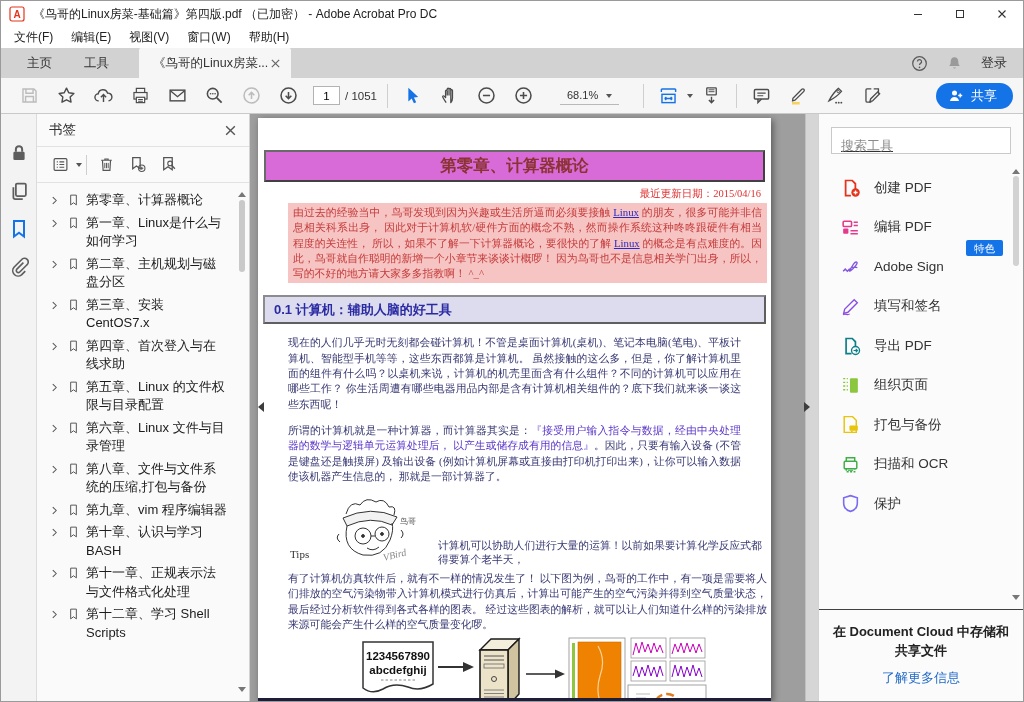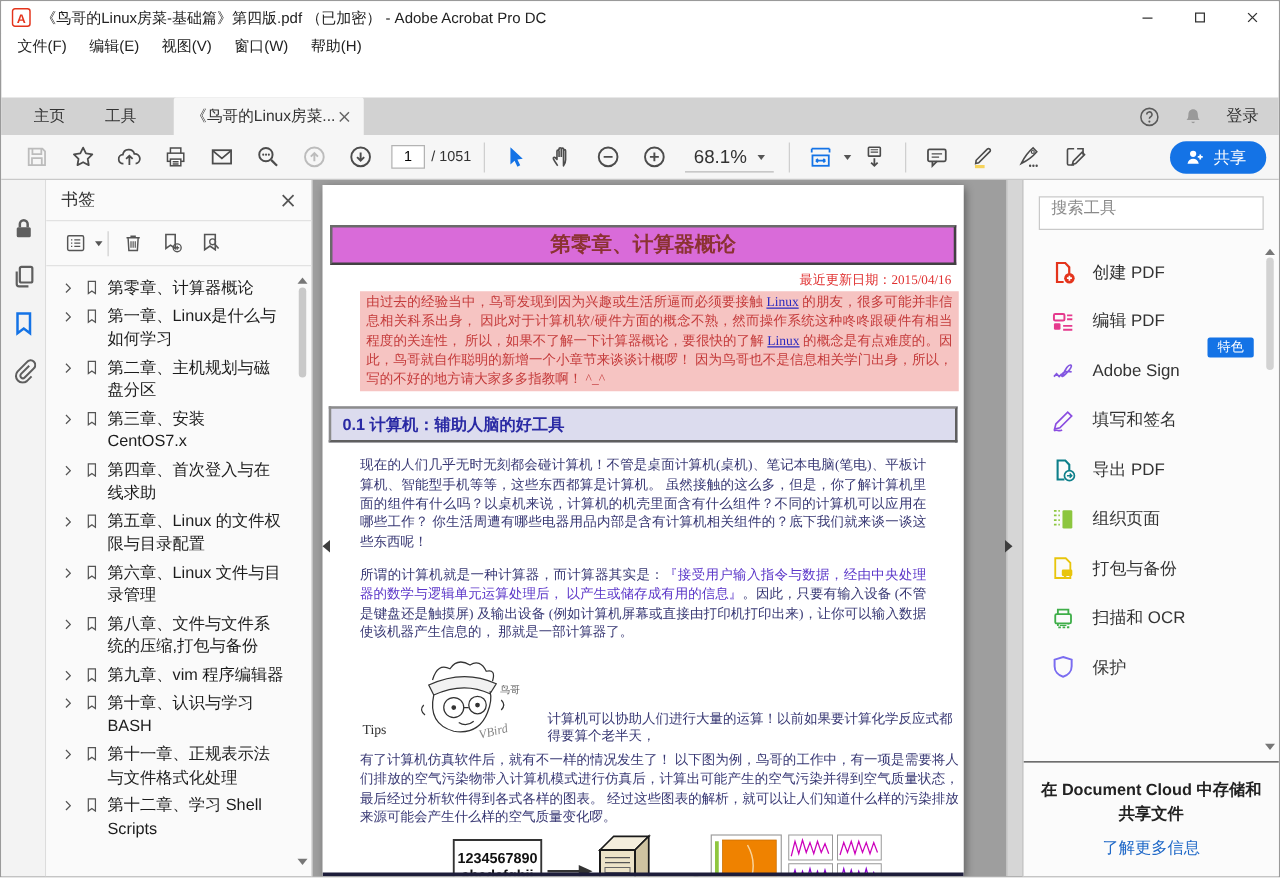--- a/index.html
+++ b/index.html
@@ -13,39 +13,39 @@
   .tb-title { margin-left:8px; font-size:12px; color:#222; white-space:nowrap; }
   .win-controls { margin-left:auto; display:flex; height:100%; }
   .win-btn { width:42px; display:flex; align-items:center; justify-content:center; }
   .win-btn svg { width:12px; height:12px; }
 
   
   .menubar { height:21px; display:flex; align-items:center; padding-left:4px; background:#fff; flex:none; }
   .menu-item { padding:2px 9px; font-size:12px; color:#222; }
 
   
-  .tabbar { height:30px; background:#d2d2d2; display:flex; align-items:stretch; padding-left:10px; flex:none;margin-top:30px; }
+  .tabbar { height:30px; background:#d2d2d2; display:flex; align-items:stretch; padding-left:10px; flex:none; }
   .tab { padding:0 16px; display:flex; align-items:center; font-size:12.5px; color:#333; }
   .tab.doc { background:#f6f6f6; margin-left:14px; width:152px; border-radius:2px 2px 0 0; justify-content:space-between; padding:0 10px 0 14px; }
   .tab-close { width:11px; height:11px; color:#666; display:inline-flex; }
   .tabbar-right { margin-left:auto; display:flex; align-items:center; gap:18px; padding-right:16px; }
   .tabbar-right .ic { width:17px; height:17px; display:inline-flex; color:#5a5a5a; }
   .signin { font-size:13px; color:#333; }
 
   
   .toolbar { height:36px; background:#f6f6f6; border-bottom:1px solid #c9c9c9; display:flex; align-items:center; padding:0 10px; flex:none; }
   .tb-group { display:flex; align-items:center; }
   .tb-ic { width:19px; height:19px; margin:0 9px; color:#4c4c4c; display:inline-flex; flex:none; }
   .tb-ic svg { width:100%; height:100%; }
   .tb-ic.disabled { color:#bcbcbc; }
   .tb-ic.active, .tb-ic.accent { color:#1473e6; }
   .vdiv { width:1px; height:24px; background:#cfcfcf; margin:0 6px; flex:none; }
   .page-field { width:27px; height:19px; border:1px solid #b3b3b3; background:#fff; text-align:center; font-size:11.5px; margin:0 5px 0 6px; font-family:inherit; }
   .page-total { font-size:11.5px; color:#333; margin-right:4px; white-space:nowrap; }
-  .zoom-ctl { display:flex; align-items:center; gap:8px; font-size:15px; border-bottom:1px solid #b9b9b9; padding:3px 7px; margin:0 6px; }
+  .zoom-ctl { display:flex; align-items:center; gap:8px; font-size:11px; border-bottom:1px solid #b9b9b9; padding:3px 7px; margin:0 18px; }
   .caret { width:0; height:0; border:3.5px solid transparent; border-top:4.5px solid #555; margin-top:4px; }
   .share-btn { margin-left:auto; height:26px; border:none; border-radius:13px; background:#1473e6; color:#fff; font-size:13px; display:flex; align-items:center; gap:7px; padding:0 16px 0 12px; font-family:inherit; cursor:default; }
   .share-btn .ic { width:16px; height:16px; display:inline-flex; }
 
   
   .content { flex:1; display:flex; min-height:0; }
 
   .left-strip { width:36px; background:#f3f3f3; border-right:1px solid #dcdcdc; padding-top:20px; display:flex; flex-direction:column; align-items:center; flex:none; }
   .left-strip .tb-ic { margin:9px 0; width:20px; height:20px; color:#5e5e5e; }
   .left-strip .tb-ic.active { color:#1473e6; }
@@ -84,21 +84,21 @@
   .tips-wrap { position:relative; height:74px; margin:10px 4px 0 30px; }
   .tips-svg { position:absolute; left:38px; top:0; width:98px; height:70px; }
   .tips-label { position:absolute; left:2px; bottom:8px; font-size:11px; color:#333; }
   .tips-line1 { position:absolute; left:150px; bottom:2px; right:0; font-size:10.8px; color:#373773; line-height:13.5px; }
   .tips-rest { margin:3px 4px 0 30px; font-size:10.8px; line-height:15.3px; color:#373773; text-align:justify; }
   .diagram { margin:2px 0 0 10px; }
   .page-end { position:absolute; left:0; right:0; bottom:0; height:3px; background:#1d1d3a; }
 
   
   .tools-panel { width:205px; background:#fbfbfb; border-left:1px solid #d2d2d2; display:flex; flex-direction:column; flex:none; }
-  .search-box { margin:13px 12px 6px; height:27px; border:1px solid #c9c9c9; background:#fff; display:flex; align-items:flex-start; padding:0 9px; flex:none; }
+  .search-box { margin:13px 12px 6px; height:27px; border:1px solid #c9c9c9; background:#fff; display:flex; align-items:flex-end; padding:0 9px; flex:none;text-decoration:underline; }
   .search-box input { border:none; outline:none; width:100%; font-size:13px; font-family:inherit; color:#333; background:transparent; }
   .search-box input::placeholder { color:#8a8a8a; }
   .tools-list { flex:1; overflow:hidden; padding:8px 0 0 21px; position:relative; }
   .tool-row { display:flex; align-items:center; height:39.5px; position:relative; }
   .tool-ic { width:21px; height:21px; margin-right:13px; flex:none; display:inline-flex; }
   .tool-ic svg { width:100%; height:100%; }
   .tool-label { font-size:13.5px; color:#333; white-space:nowrap; }
   .tool-badge { position:absolute; right:20px; top:-7px; background:#1473e6; color:#fff; font-size:10.5px; padding:2px 8px; border-radius:2px; line-height:12px; }
   .ts-scroll { position:absolute; right:2px; top:2px; bottom:2px; width:10px; }
   .ts-thumb { position:absolute; top:14px; left:2px; width:6px; height:90px; background:#d2d2d2; border-radius:3px; }

